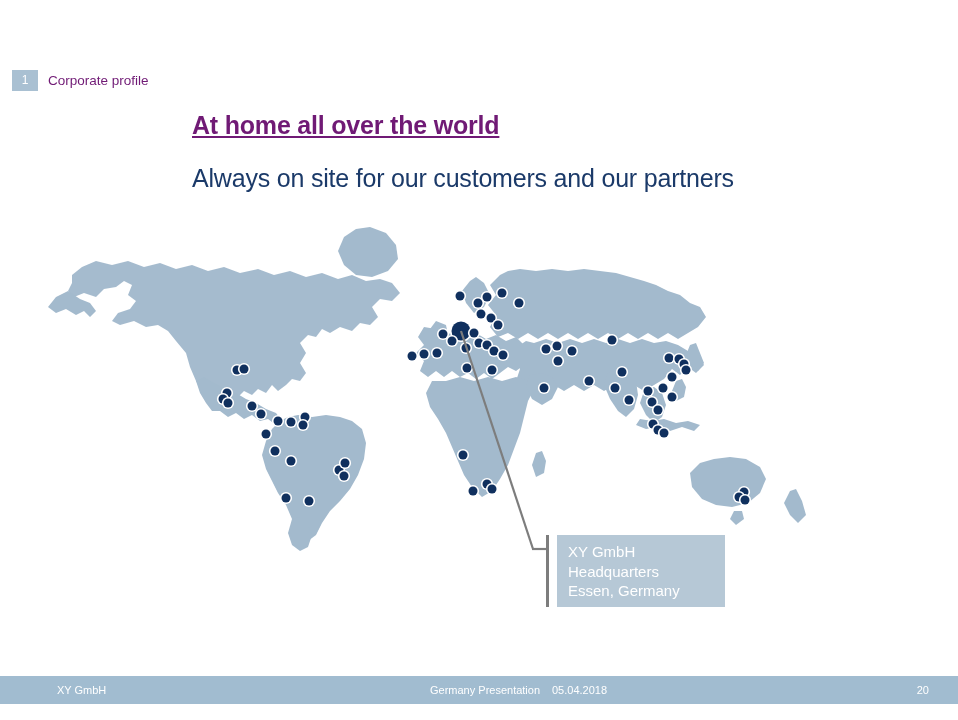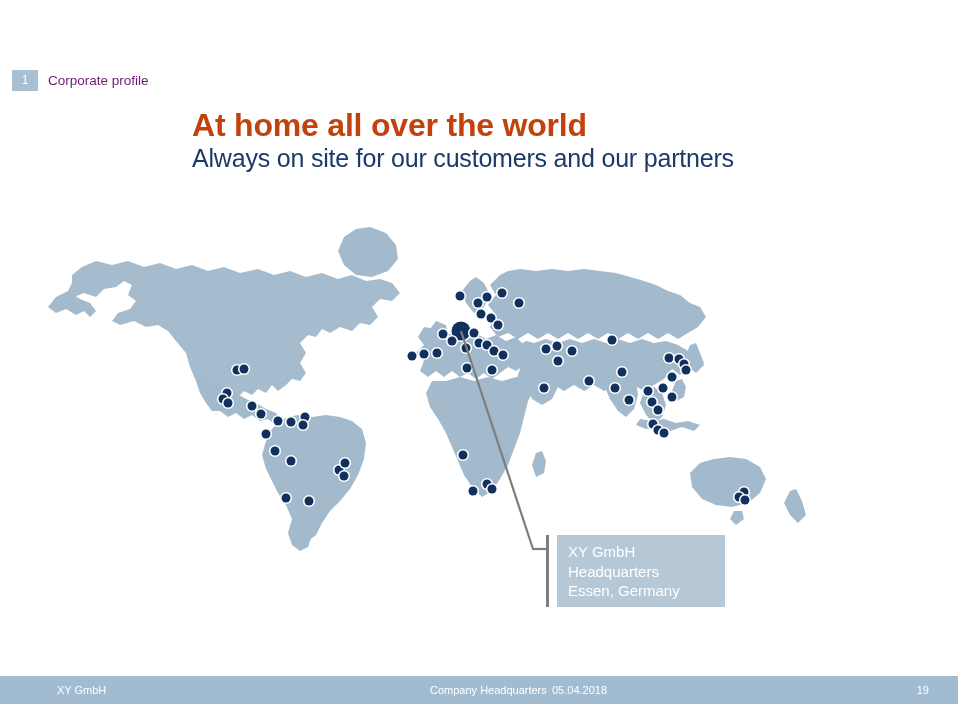--- a/index.html
+++ b/index.html
@@ -56,35 +56,36 @@
   }
 
   
   #title-block {
     position: absolute;
     left: 192px;
     top: 110px;
     width: 740px;
   }
   #slide-title {
-    color: #c2410c;
-    font-size: 32px;
+    color: #701a75;
+    font-size: 25px;
     font-weight: bold;
     line-height: 31px;
     letter-spacing: -0.2px;
     font-family: "Liberation Sans", sans-serif;
     white-space: nowrap;
+    text-decoration: underline;
   }
   #slide-subtitle {
     color: #1b3a69;
     font-size: 25px;
     font-weight: normal;
     line-height: 33px;
     letter-spacing: -0.2px;
-    margin-top: 1px;
+    margin-top: 21px;
     font-family: "Liberation Sans", sans-serif;
     white-space: nowrap;
   }
 
   
   #world-map-figure {
     position: absolute;
     left: 0;
     top: 185px;
     width: 958px;
@@ -524,16 +525,16 @@
 
 <div id="hq-callout-bar"></div>
 <div id="hq-callout">
   <div id="hq-callout-text">XY GmbH
 Headquarters
 Essen, Germany</div>
 </div>
 
 <div id="slide-footer">
   <div class="footer-text" id="footer-company">XY GmbH</div>
-  <div class="footer-text" id="footer-center">Company Headquarters</div>
+  <div class="footer-text" id="footer-center">Germany Presentation</div>
   <div class="footer-text" id="footer-date">05.04.2018</div>
-  <div class="footer-text" id="footer-page">19</div>
+  <div class="footer-text" id="footer-page">20</div>
 </div>
 
 </body></html>

